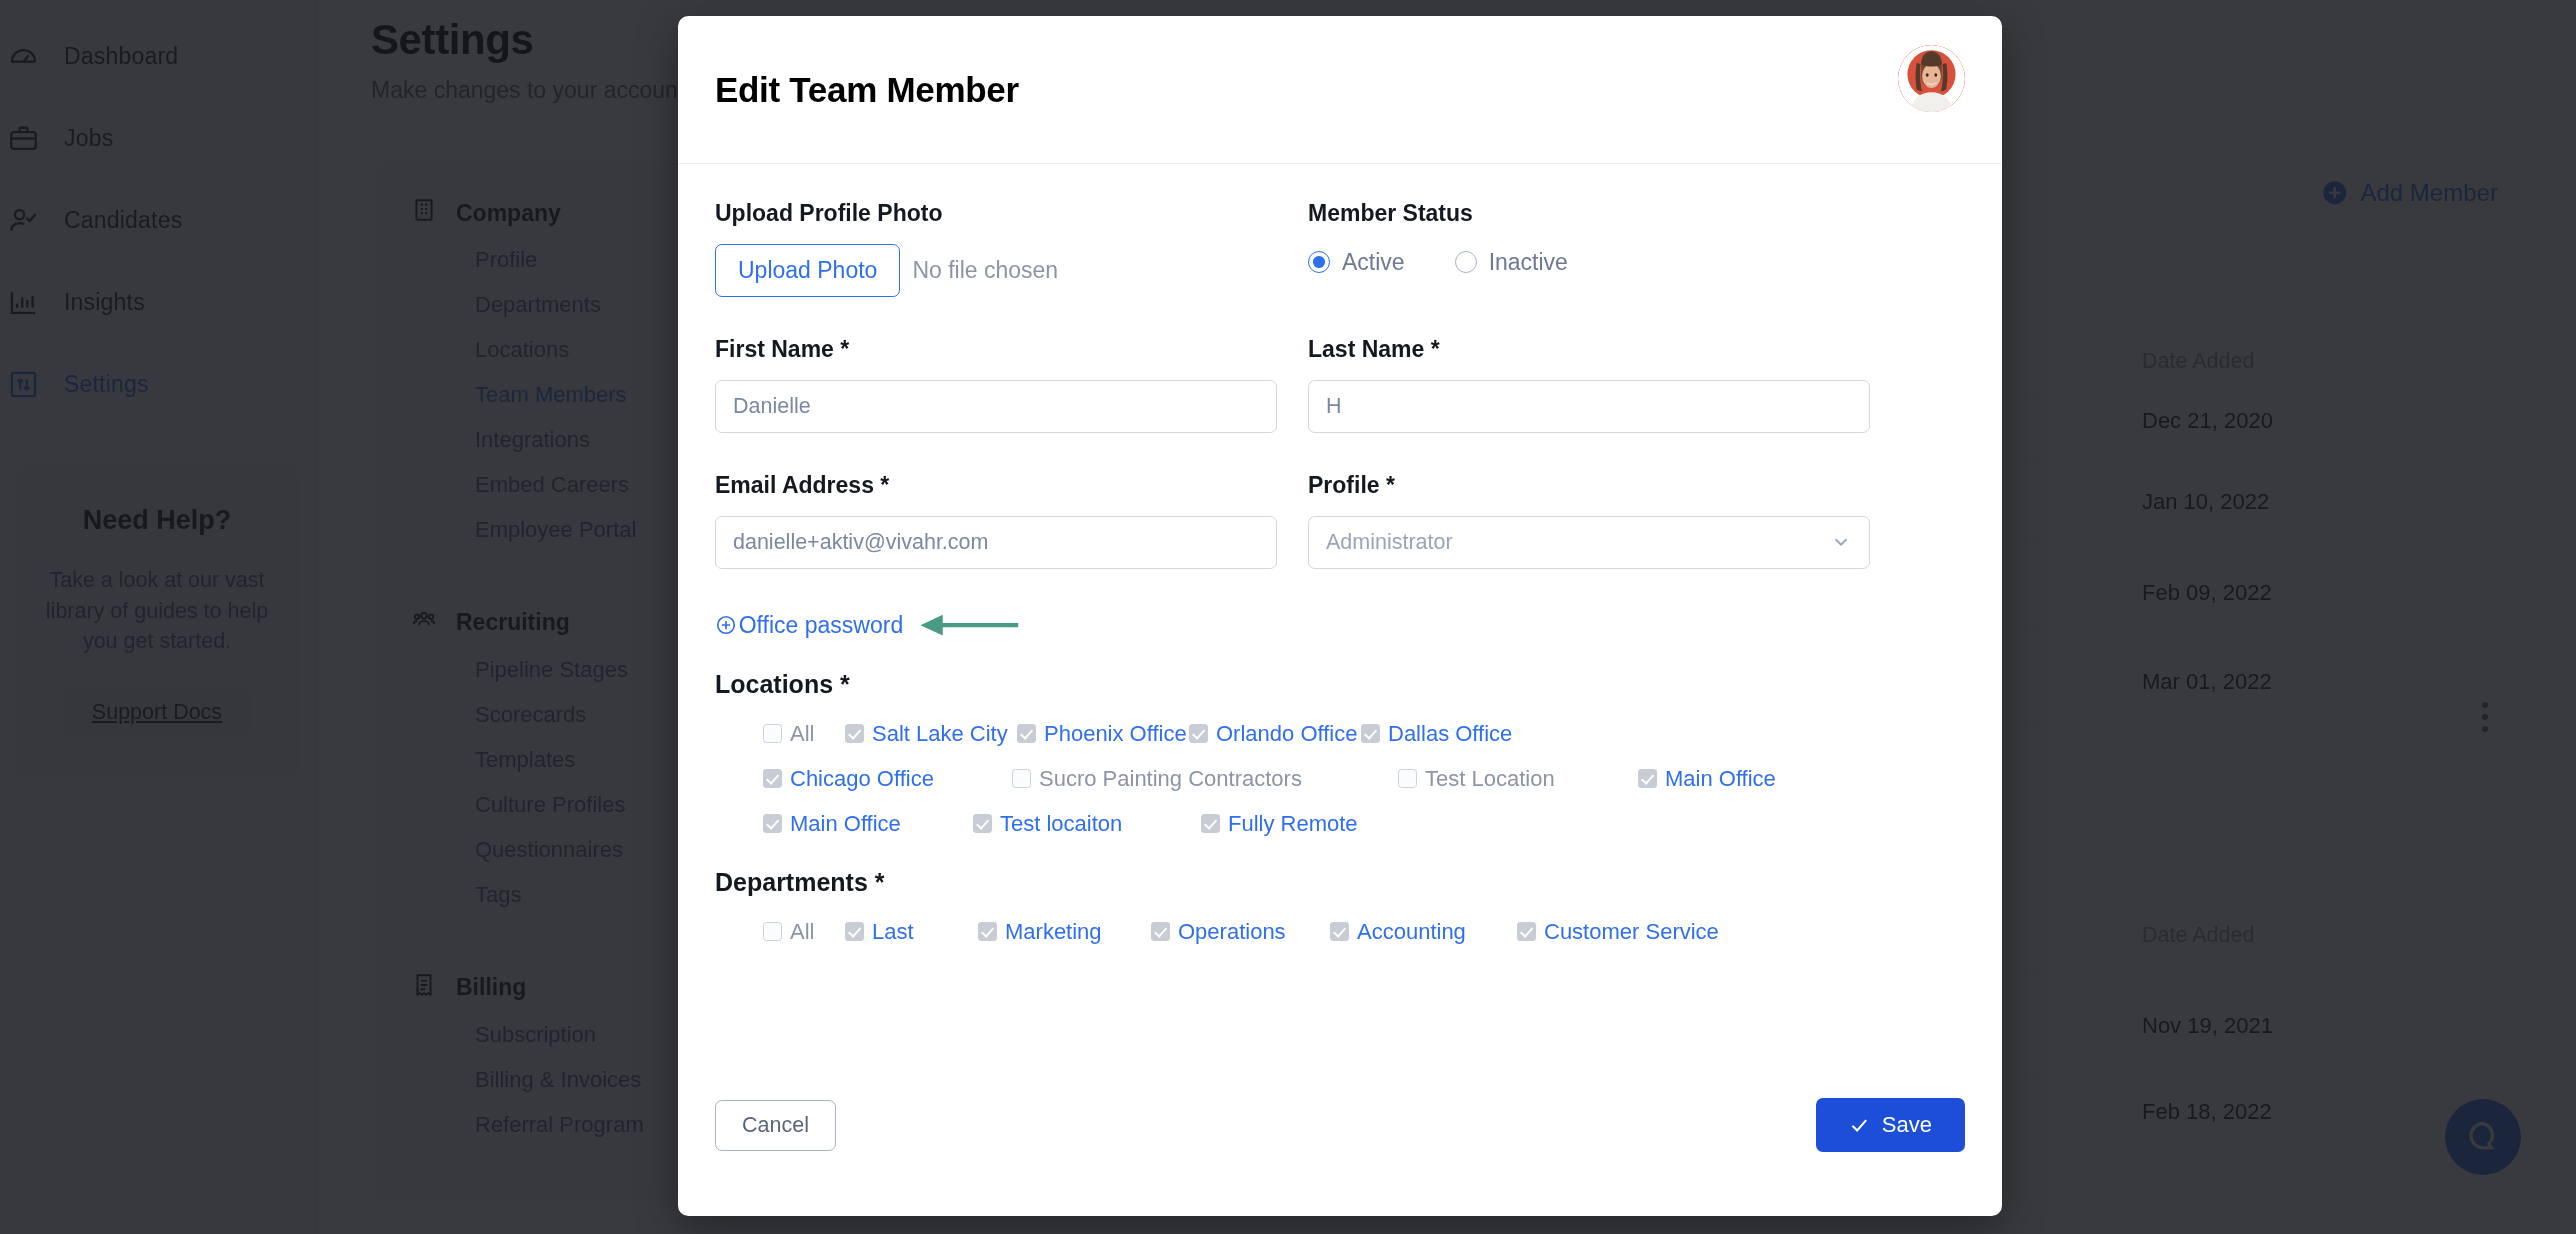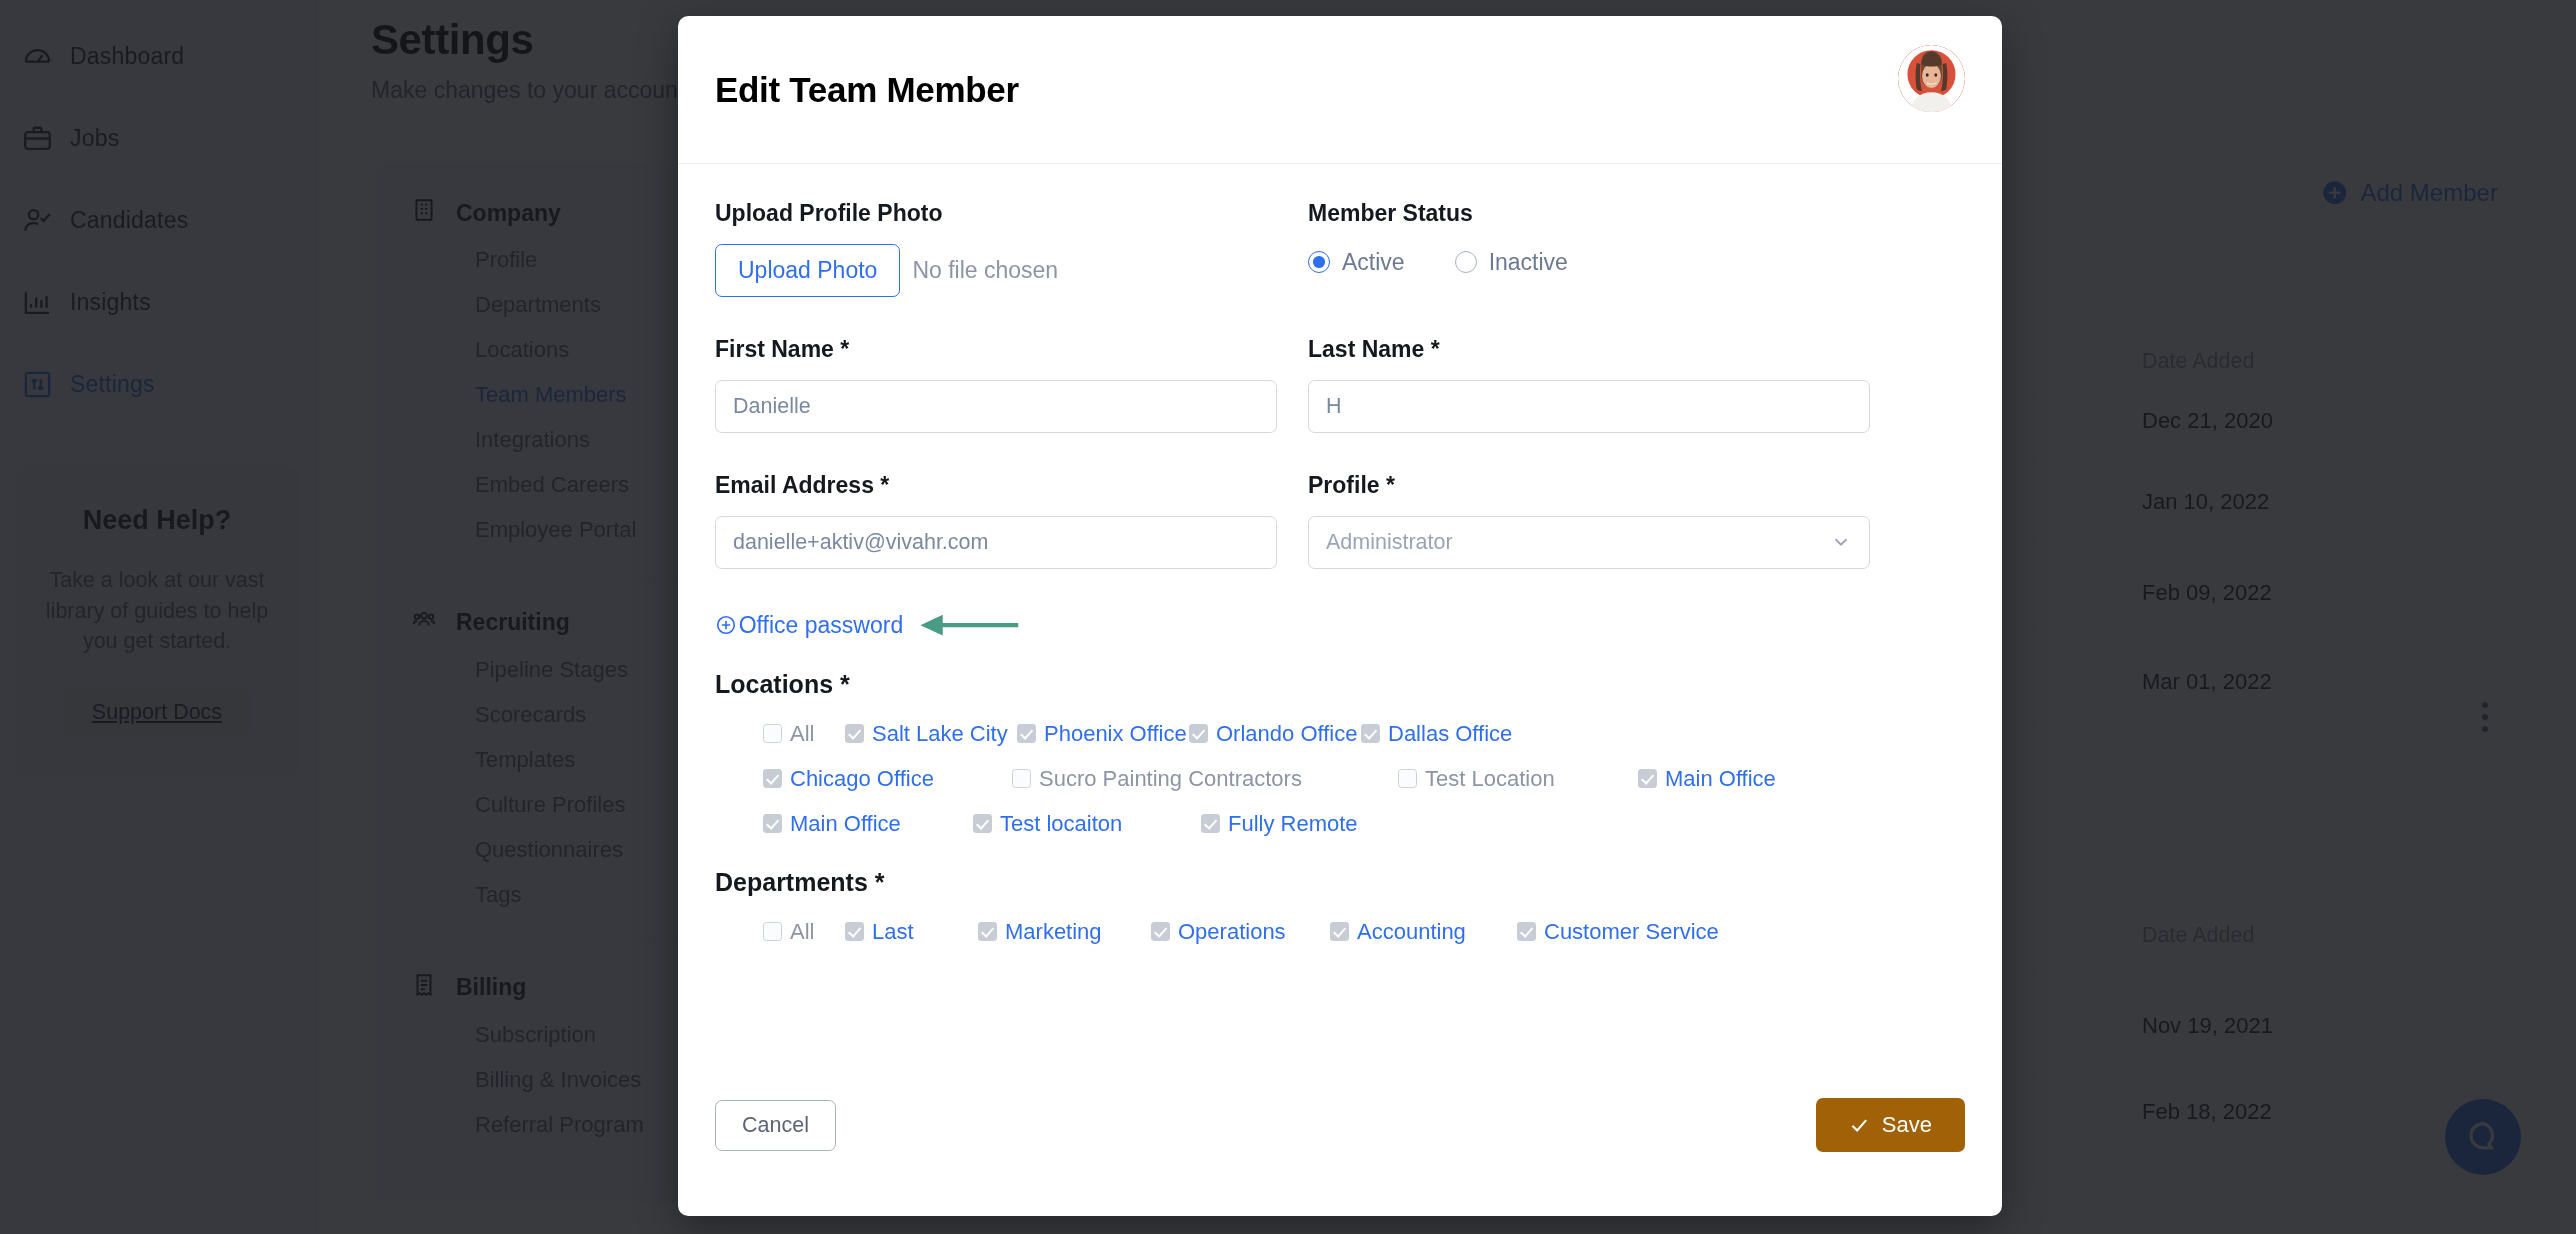--- a/index.html
+++ b/index.html
@@ -13,22 +13,22 @@
   
   #app-root { position: absolute; inset: 0; background: #ffffff; }
 
   
   #sidebar {
     position: absolute; left: 0; top: 0; width: 318px; height: 1235px;
     background: #f7f8fa;
     border-right: 0.9px solid #e6e9ef;
   }
   .nav-item {
-    display: flex; align-items: center; gap: 14px;
-    height: 82px; padding-left: 18px;
+    display: flex; align-items: center; gap: 22px;
+    height: 82px; padding-left: 4px;
     color: #1d2433; font-size: 23px; letter-spacing: 0.2px;
   }
   .nav-item.active { color: #2f6fed; }
   .nav-ico { width: 38px; height: 38px; flex: none; display: flex; align-items: center; justify-content: center; }
   .nav-ico svg { width: 31px; height: 31px; }
 
   #help-card {
     position: absolute; left: 15.5px; top: 466px; width: 283px; height: 311px;
     background: #eef0f4; border-radius: 13.7px;
     display: flex; flex-direction: column; align-items: center;
@@ -168,21 +168,21 @@
   #modal-foot {
     position: absolute; left: 0; right: 0; bottom: 0; height: 142px;
     display: flex; align-items: center; justify-content: space-between;
     padding: 0 37px 39px;
   }
   #cancel-btn {
     border: 0.9px solid #a9b2c3; border-radius: 6.9px; background: #fff;
     padding: 12px 26px; font-size: 21.5px; color: #5b6477;
   }
   #save-btn {
-    background: #a16207; border-radius: 6.9px; color: #fff;
+    background: #1d4ed8; border-radius: 6.9px; color: #fff;
     padding: 13.7px 33px; font-size: 22px;
     display: flex; align-items: center; gap: 12px;
   }
   #save-btn .ck { width: 20.6px; height: 20.6px; }
 </style>
 </head>
 <body>
 
 <div id="app-root">
 

